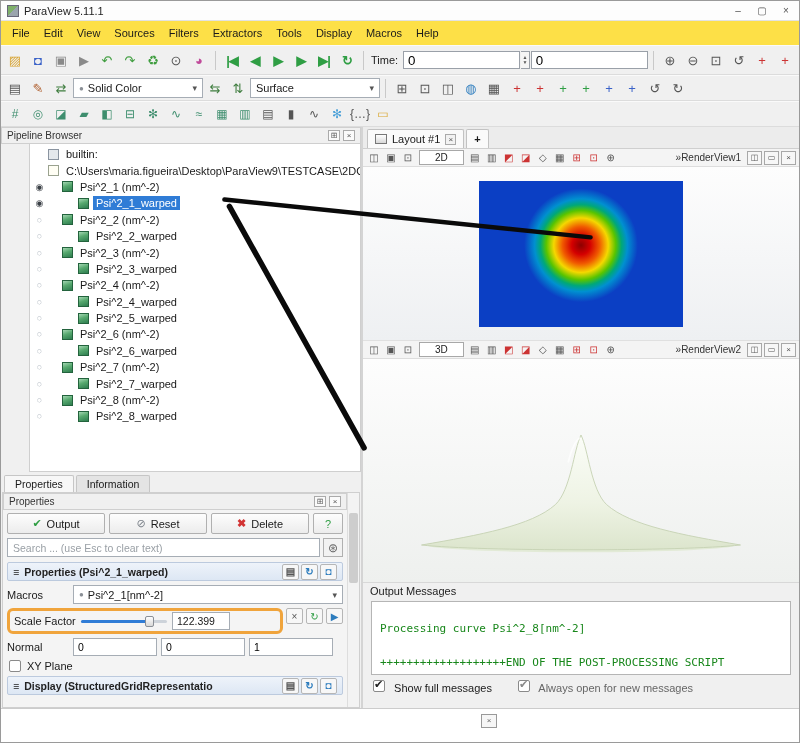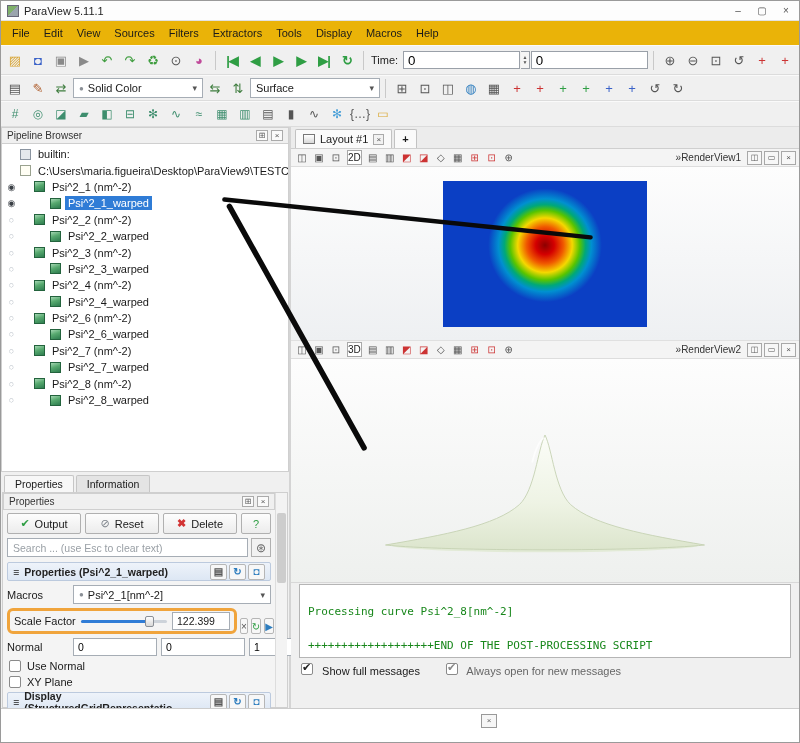--- a/index.html
+++ b/index.html
@@ -9,21 +9,21 @@
     border:1px solid #9a9a9a;font-family:"Liberation Sans",sans-serif;
     font-size:11px;color:#1a1a1a;display:flex;flex-direction:column;overflow:hidden;
   }
   
   .titlebar{height:20px;background:#fdfdfd;border-bottom:1px solid #e2e2e2;display:flex;align-items:center;padding:0 6px;flex:none;}
   .app-icon{width:12px;height:12px;margin-right:5px;background:linear-gradient(135deg,#7fb06a 0 50%,#9aa4ad 50% 100%);border:1px solid #667;flex:none;}
   .title-text{font-size:11px;color:#222;}
   .win-controls{margin-left:auto;display:flex;gap:10px;color:#555;font-size:10px;}
   .winbtn{cursor:default;width:14px;text-align:center;}
   
-  .menubar{height:24px;display:flex;align-items:center;padding:0 4px;background:#eab308;flex:none;}
+  .menubar{height:24px;display:flex;align-items:center;padding:0 4px;background:#fde047;flex:none;}
   .menu-item{padding:3px 7px;cursor:default;}
   
   .toolbar{display:flex;align-items:center;background:#f0f0f0;border-top:1px solid #fafafa;border-bottom:1px solid #dcdcdc;padding:0 3px;gap:1px;flex:none;}
   .tb1{height:30px;}
   .tb2{height:26px;}
   .tb3{height:26px;}
   .tbgroup{display:flex;align-items:center;gap:1px;}
   .tbicon{width:22px;height:21px;display:inline-flex;align-items:center;justify-content:center;font-size:13px;border:1px solid transparent;border-radius:2px;cursor:default;}
   .tb3 .tbicon{font-size:12px;}
   .sep{width:1px;height:19px;background:#c9c9c9;margin:0 4px;flex:none;}
@@ -33,28 +33,28 @@
   .time-box.small{min-width:30px;}
   .spin{width:13px;height:18px;border:1px solid #9aa0a8;border-left:none;background:#f5f5f5;display:flex;flex-direction:column;align-items:center;justify-content:center;color:#555;}
   .spin::before{content:"▲";font-size:5px;line-height:5px;}
   .spin::after{content:"▼";font-size:5px;line-height:5px;}
   .combo{display:inline-flex;align-items:center;gap:4px;border:1px solid #a6adb5;background:#fff;height:20px;padding:0 5px;min-width:130px;position:relative;cursor:default;}
   .combo .combo-arrow{margin-left:auto;color:#555;font-size:9px;}
   .combo .combo-arrow::before{content:"▾";}
   .combo-bullet{font-size:8px;color:#8a8f96;}
   
   .main{flex:1;display:flex;min-height:0;}
-  .left-col{width:290px;flex:none;display:flex;flex-direction:column;border-right:2px solid #d4d4d4;background:#f0f0f0;min-height:0;}
+  .left-col{width:362px;flex:none;display:flex;flex-direction:column;border-right:2px solid #d4d4d4;background:#f0f0f0;min-height:0;}
   .right-col{flex:1;display:flex;flex-direction:column;background:#f0f0f0;min-height:0;position:relative;}
   
   .panel-header{height:17px;background:#f0f0f0;border:1px solid #cfcfcf;display:flex;align-items:center;padding:0 5px;font-size:10px;color:#333;flex:none;}
   .hdr-btns{margin-left:auto;display:flex;gap:3px;}
   .hdr-btn{width:12px;height:11px;border:1px solid #aaa;background:#fafafa;font-size:8px;line-height:9px;text-align:center;color:#555;cursor:default;}
   .pipeline{height:345px;flex:none;display:flex;flex-direction:column;}
-  .tree{flex:1;background:#fff;border:1px solid #cfcfcf;border-top:none;position:relative;overflow:hidden;padding:2px 0 12px 2px;}
+  .tree{flex:1;background:#fff;border:1px solid #cfcfcf;border-top:none;position:relative;overflow:hidden;padding:2px 0 12px 2px;margin-left:28px;}
   .tree-row{height:16.4px;display:flex;align-items:center;white-space:nowrap;cursor:default;}
   .eye-cell{width:15px;flex:none;text-align:center;font-size:9px;}
   .eye-on .eye-cell::before{content:"◉";color:#3a3f45;}
   .eye-off .eye-cell::before{content:"○";color:#b9c0c8;}
   .eye-none .eye-cell::before{content:"";}
   .indent{flex:none;width:0;}
   .level-1 .indent{width:14px;}
   .level-2 .indent{width:30px;}
   .item-icon{width:11px;height:11px;flex:none;margin:0 4px 0 1px;}
   .icon-cube .item-icon{background:linear-gradient(160deg,#a5d7b3 0%,#57a96f 45%,#2e7d4f 100%);border:1px solid #23633d;}
@@ -80,21 +80,21 @@
   .search-input::placeholder{color:#9aa0a6;}
   .gear-btn{width:20px;height:19px;border:1px solid #b0b0b0;background:#f2f2f2;display:inline-flex;align-items:center;justify-content:center;color:#666;font-size:12px;}
   .section-hdr{height:19px;margin:2px 4px;border:1px solid #bccade;border-radius:2px;background:linear-gradient(#eef3fa,#dde7f4);display:flex;align-items:center;gap:5px;padding:0 5px;font-weight:bold;font-size:10.5px;color:#222;flex:none;cursor:default;}
   .section-hdr .mini-icons{margin-left:auto;display:flex;gap:2px;}
   .mini-btn{width:17px;height:16px;border:1px solid #b6b6b6;border-radius:2px;background:#f7f7f7;display:inline-flex;align-items:center;justify-content:center;font-size:10px;color:#555;cursor:default;}
   .mini-btn.green{color:#2f9e44;}
   .mini-btn.blue{color:#2e7dbe;}
   .prop-row{display:flex;align-items:center;margin:2px 4px;gap:4px;flex:none;}
   .plabel{width:62px;flex:none;font-size:11px;}
   .combo.full{flex:1;min-width:0;height:19px;}
-  .scale-wrap{display:flex;align-items:flex-end;margin:2px 4px;gap:3px;flex:none;}
+  .scale-wrap{display:flex;align-items:flex-start;margin:2px 4px;gap:3px;flex:none;}
   .scale-hl{display:flex;align-items:center;gap:5px;border:3px solid #f0a43c;border-radius:6px;padding:1px 4px;flex:1;background:#f4f4f4;}
   .slider{position:relative;width:86px;height:12px;flex:none;}
   .slider .track{position:absolute;left:0;right:0;top:5px;height:3px;background:#cdd3da;border-radius:2px;}
   .slider .fill{position:absolute;left:0;top:5px;height:3px;width:78%;background:#2f7cd6;border-radius:2px;}
   .slider .handle{position:absolute;left:74%;top:1px;width:9px;height:11px;background:linear-gradient(#fefefe,#d8d8d8);border:1px solid #8a8f96;border-radius:2px;}
   .value-box{width:58px;height:18px;border:1px solid #a6adb5;background:#fff;padding:0 4px;font-size:10.5px;display:inline-flex;align-items:center;}
   .norm-input{width:84px;height:18px;border:1px solid #a6adb5;background:#fff;padding:0 4px;font-size:10.5px;font-family:"Liberation Sans",sans-serif;}
   .check-row{display:flex;align-items:center;margin:2px 6px;flex:none;font-size:11px;cursor:default;}
   .cb{width:12px;height:12px;border:1px solid #8a8a8a;border-radius:2px;background:#fff;display:inline-block;margin-right:6px;position:relative;flex:none;}
   .cb.checked::after{content:"✔";position:absolute;top:-3px;left:0;font-size:11px;color:#222;}
@@ -102,21 +102,21 @@
   .props .vscroll2{position:absolute;top:0;right:0;bottom:0;width:12px;background:#f3f3f3;border-left:1px solid #ddd;}
   .props .vscroll2 .vthumb{top:20px;height:70px;}
   
   .layout-bar{height:22px;display:flex;align-items:flex-end;padding:2px 4px 0;gap:2px;background:#ececec;border-bottom:1px solid #cfcfcf;flex:none;}
   .layout-tab{display:inline-flex;align-items:center;gap:5px;height:19px;padding:0 7px;border:1px solid #c2c2c2;border-bottom:none;background:#fafafa;border-radius:2px 2px 0 0;font-size:11px;cursor:default;}
   .lt-icon{width:12px;height:10px;border:1px solid #777;background:linear-gradient(#fff,#d8d8d8);}
   .lt-close{width:11px;height:11px;border:1px solid #aaa;font-size:8px;line-height:9px;text-align:center;color:#555;background:#f2f2f2;}
   .layout-tab.plus{padding:0 7px;font-weight:bold;}
   .rv-toolbar{height:18px;display:flex;align-items:center;gap:1px;padding:0 3px;background:#f4f4f4;border-bottom:1px solid #ddd;font-size:10px;flex:none;}
   .rvicon{width:16px;height:15px;display:inline-flex;align-items:center;justify-content:center;font-size:10px;color:#555;cursor:default;}
-  .mode-btn{height:15px;border:1px solid #a8a8a8;background:#fff;padding:0 0;display:inline-flex;align-items:center;font-size:10px;margin:0 2px;cursor:default;}
+  .mode-btn{height:15px;border:1px solid #a8a8a8;background:#fff;padding:0 15px;display:inline-flex;align-items:center;font-size:10px;margin:0 2px;cursor:default;}
   .rv-label{margin-left:auto;color:#333;font-size:10px;}
   .rv-winbtns{display:flex;gap:2px;margin-left:5px;}
   .rv-winbtn{width:15px;height:14px;border:1px solid #a8a8a8;background:#f7f7f7;display:inline-flex;align-items:center;justify-content:center;font-size:8px;color:#555;cursor:default;}
   .rv1-canvas{height:174px;flex:none;background:linear-gradient(#fdfdfd,#eef0f2);display:flex;align-items:center;justify-content:center;border-bottom:1px solid #e0e0e0;}
   .blob{width:204px;height:146px;background:
     radial-gradient(circle 58px at 50% 44%,
       #8c0000 0%, #d40000 16%, #f05a00 32%, #f5d800 47%,
       #58c400 60%, #00a878 70%, #0090d0 80%, rgba(11,63,196,0) 98%),
     #0b3fc4;}
   .rv2-canvas{height:224px;flex:none;background:linear-gradient(#fdfdfd,#eef0ee);display:flex;align-items:flex-end;justify-content:center;border-bottom:1px solid #d8d8d8;padding-bottom:26px;}
@@ -346,20 +346,26 @@
             </div>
 
             <div class="tree-row level-2 eye-off icon-cube">
               <span class="eye-cell"></span>
               <span class="indent"></span>
               <span class="item-icon"></span>
               <span class="item-label">Psi^2_4_warped</span>
             </div>
 
 
+            <div class="tree-row level-2 eye-off icon-cube">
+              <span class="eye-cell"></span>
+              <span class="indent"></span>
+              <span class="item-icon"></span>
+              <span class="item-label">Psi^2_5_warped</span>
+            </div>
 
             <div class="tree-row level-1 eye-off icon-cube">
               <span class="eye-cell"></span>
               <span class="indent"></span>
               <span class="item-icon"></span>
               <span class="item-label">Psi^2_6 (nm^-2)</span>
             </div>
 
             <div class="tree-row level-2 eye-off icon-cube">
               <span class="eye-cell"></span>
@@ -462,24 +468,20 @@
           </span>
           <span class="mini-btn">×</span>
           <span class="mini-btn green">↻</span>
           <span class="mini-btn blue">▶</span>
         </div>
         <div class="prop-row">
           <span class="plabel">Normal</span>
           <input class="norm-input" value="0" style="">
           <input class="norm-input" value="0" style="">
           <input class="norm-input" value="1" style="">
-        </div>
-        <div class="check-row">
-          <span class="cb"></span>
-          <span>Use Normal</span>
         </div>
         <div class="check-row">
           <span class="cb"></span>
           <span>XY Plane</span>
         </div>
         <div class="section-hdr">
           <span>≡</span>
           <span>Display (StructuredGridRepresentatio</span>
           <span class="mini-icons">
             <span class="mini-btn">▤</span>
@@ -573,20 +575,21 @@
               <stop offset="1" stop-color="#dce5cd"></stop>
             </linearGradient>
           </defs>
           <ellipse cx="180" cy="168" rx="168" ry="8" fill="#e2ead6"></ellipse>
           <path d="M6,168 C70,157 126,147 152,124 C169,108 172,64 180,48 C188,64 191,108 208,124 C234,147 290,157 354,168 C290,175 70,175 6,168 Z" fill="url(#bellg)" stroke="#c6d2b4" stroke-width="1"></path>
           <path d="M166,78 C170,62 174,54 179,51" fill="none" stroke="#ffffff" stroke-width="2" opacity="0.7"></path>
         </svg>
       </div>
 
       <div class="output">
+        <div class="om-title">Output Messages</div>
         <div class="console">
           <div class="cline l1">Processing curve Psi^2_8[nm^-2]</div>
           <div class="cline l2">+++++++++++++++++++END OF THE POST-PROCESSING SCRIPT</div>
         </div>
         <div class="om-checks">
           <label>
             <span class="cb checked"></span>
             <span>Show full messages</span>
           </label>
           <label>

